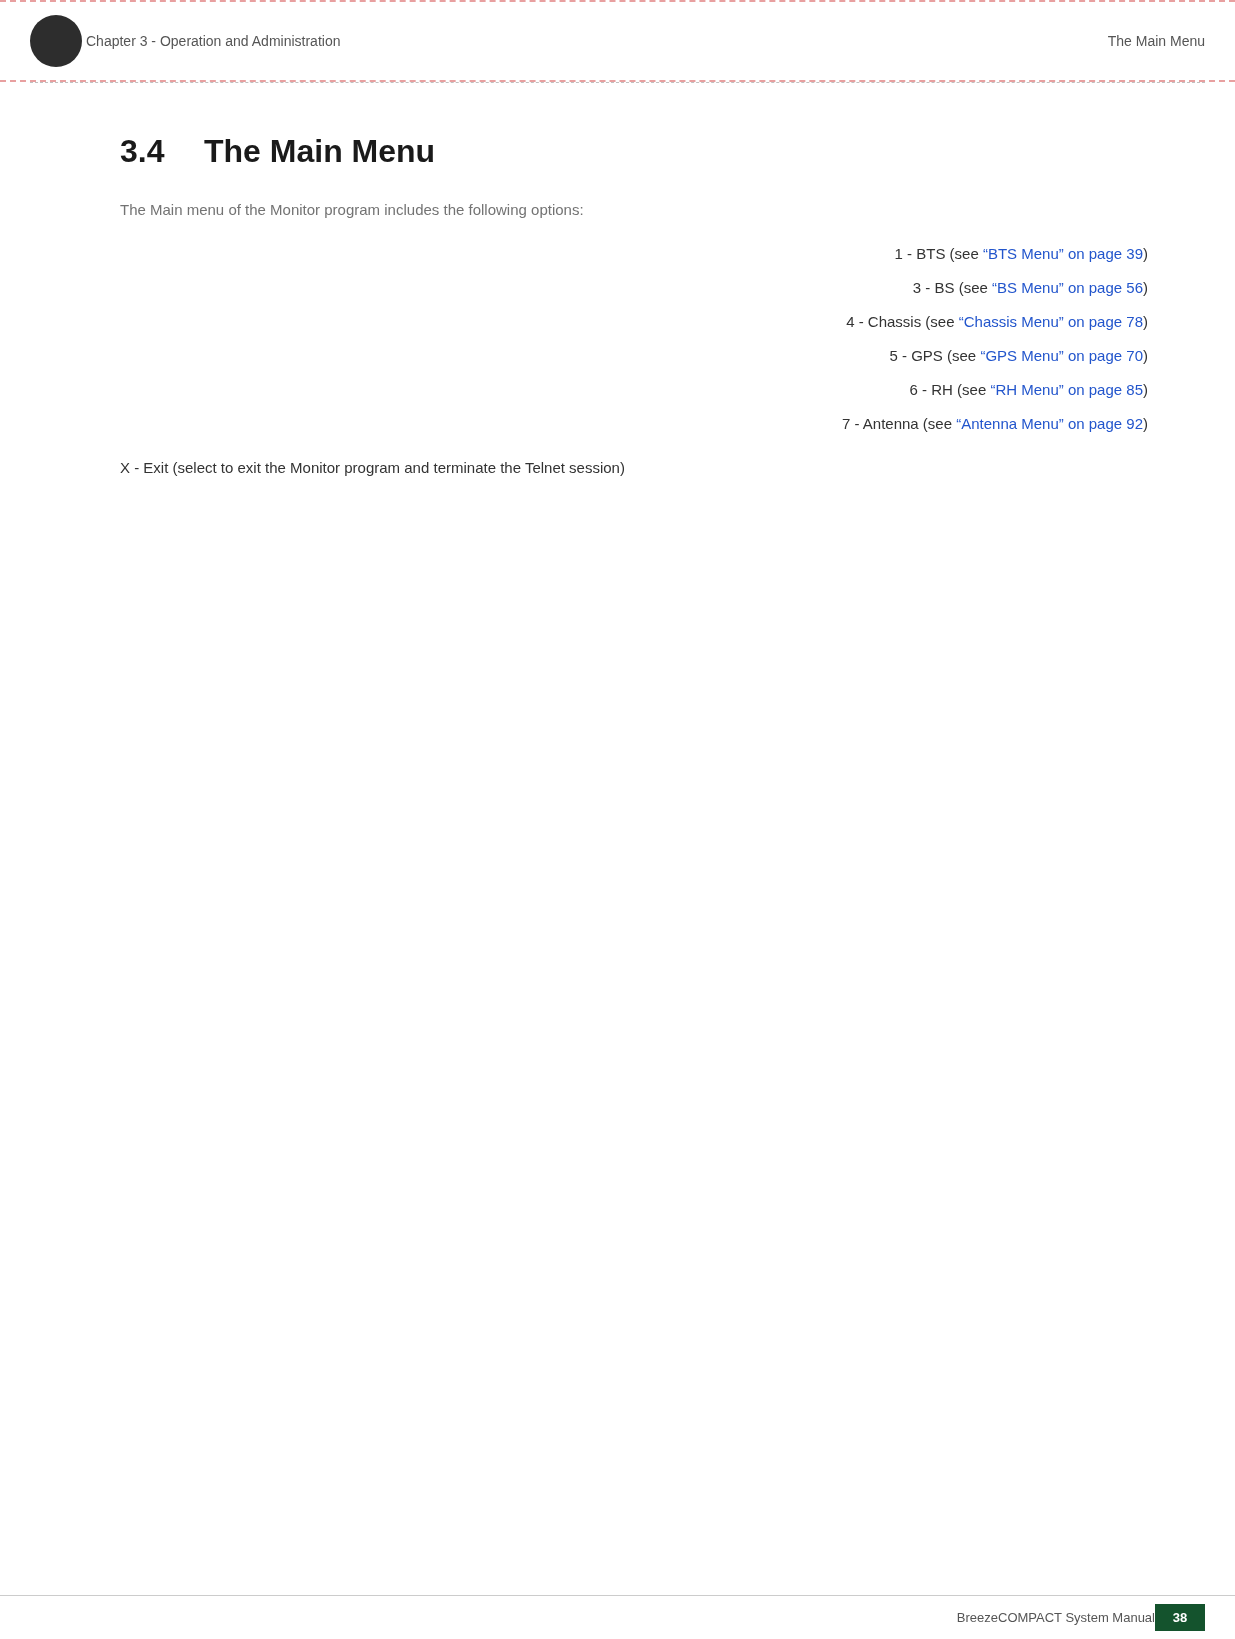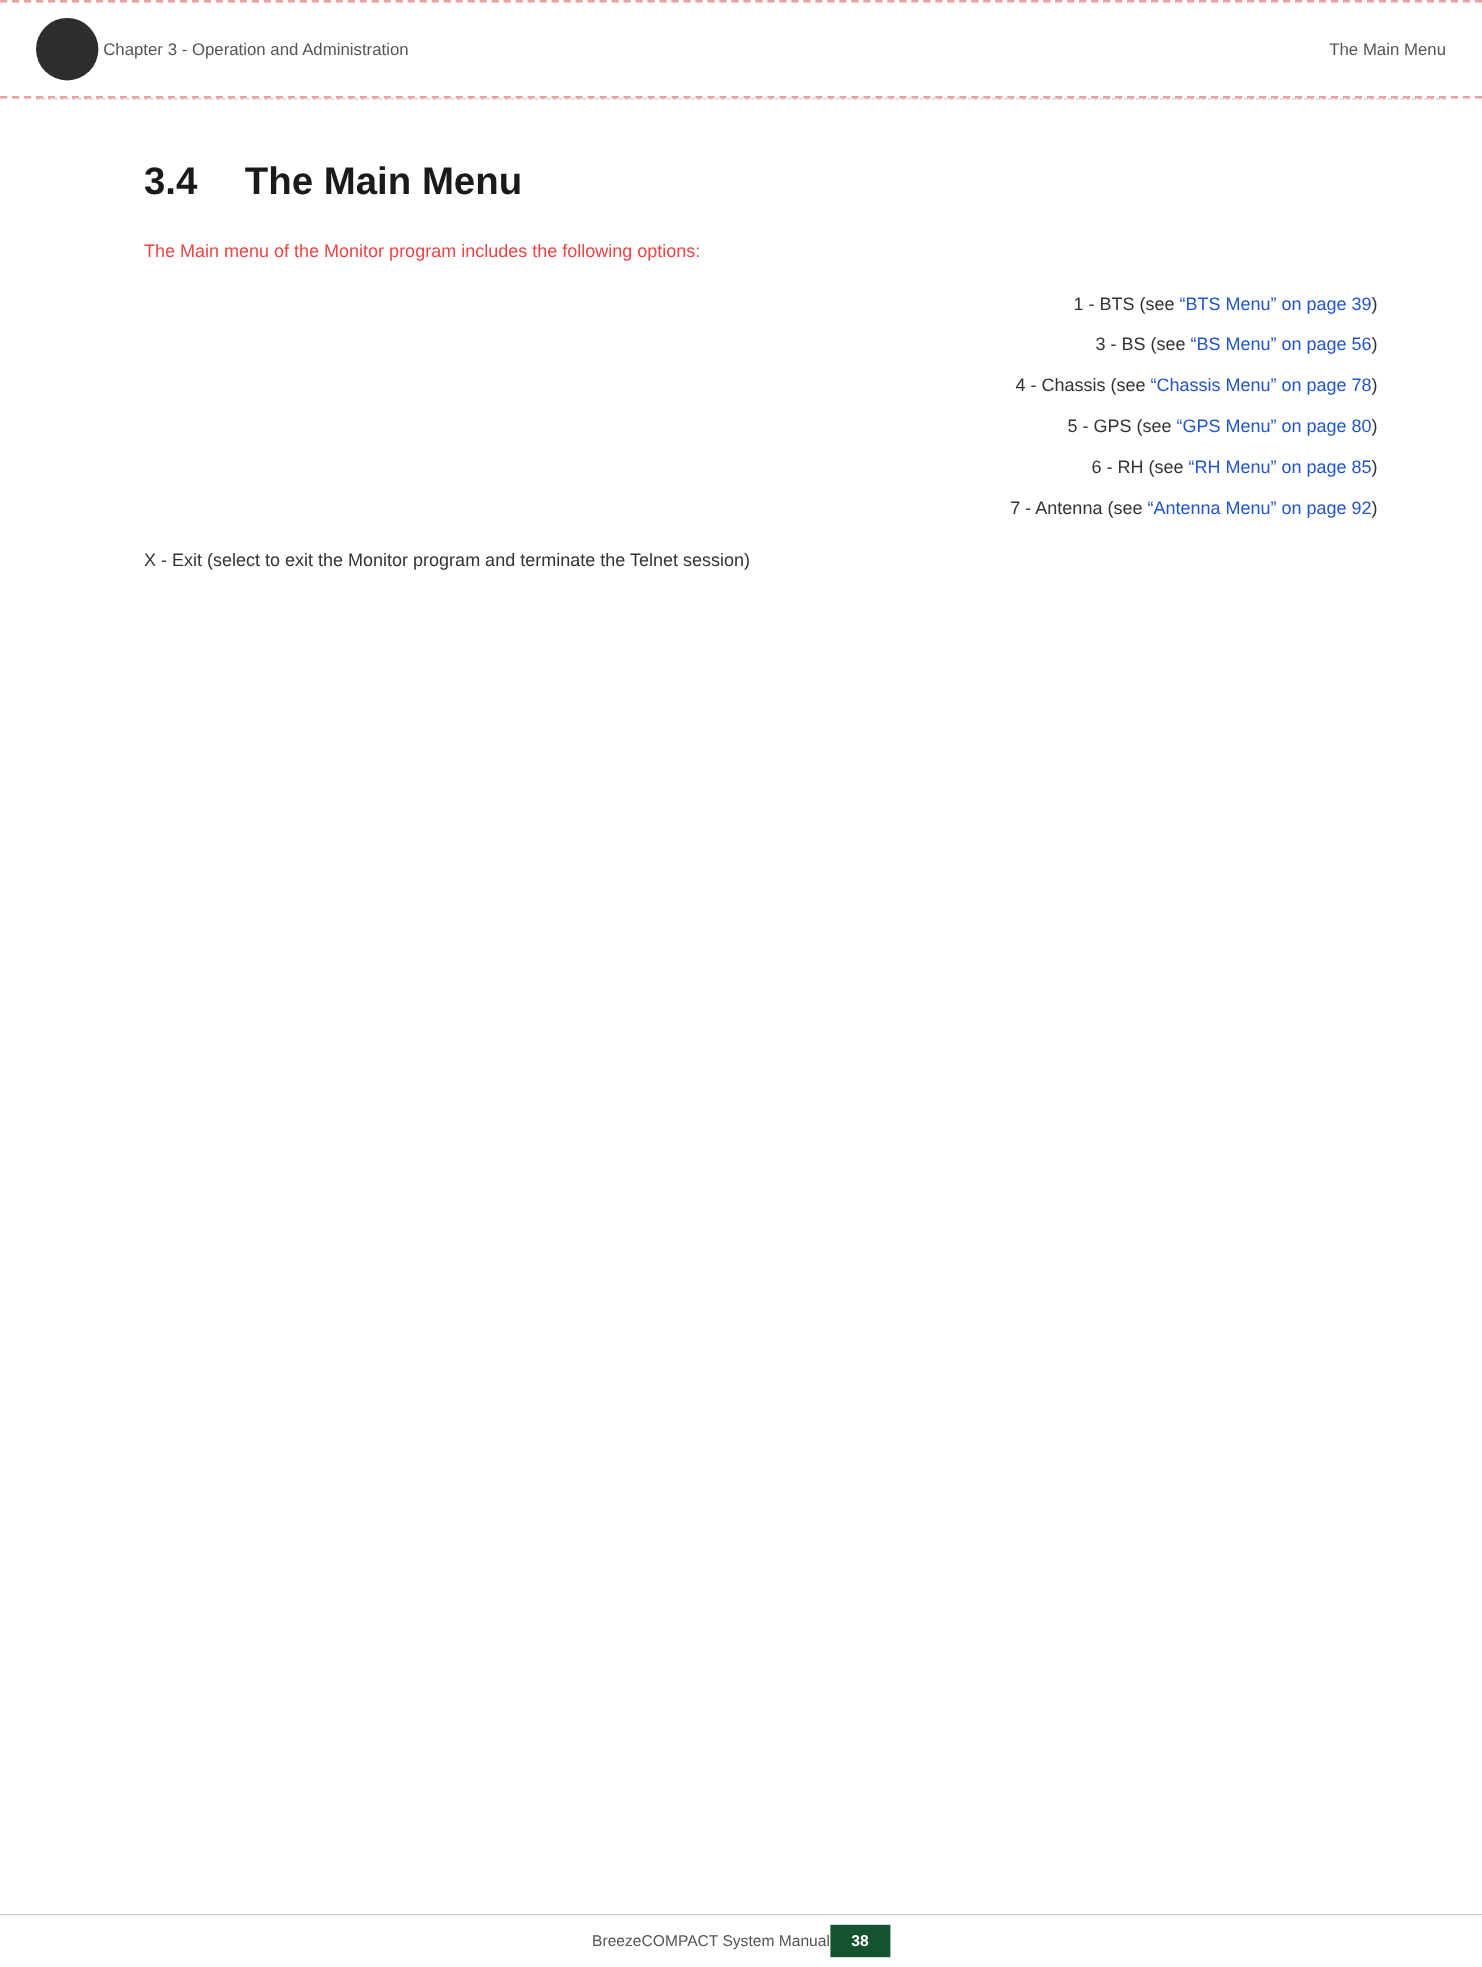--- a/index.html
+++ b/index.html
@@ -84,21 +84,21 @@
 
     .section-title {
       font-size: 32px;
       font-weight: bold;
       color: #1a1a1a;
     }
 
     
     .intro-text {
       font-size: 15px;
-      color: #ef4444;
+      color: #737373;
       margin-bottom: 20px;
       line-height: 1.6;
     }
 
     
     .menu-list {
       list-style: none;
       margin-bottom: 20px;
       text-align: right;
     }
@@ -124,21 +124,21 @@
 
     
     .footer {
       position: absolute;
       bottom: 0;
       left: 0;
       right: 0;
       height: 44px;
       display: flex;
       align-items: center;
-      justify-content: center;
+      justify-content: flex-end;
       padding: 0 30px;
       border-top: 1px solid #cccccc;
     }
 
     .footer-brand {
       font-size: 13px;
       color: #555555;
     }
 
     .footer-page {
@@ -177,21 +177,21 @@
     <li>
       <span>1 - BTS (see&nbsp;</span><a href="#">“BTS Menu” on page 39</a><span>)</span>
     </li>
     <li>
       <span>3 - BS (see&nbsp;</span><a href="#">“BS Menu” on page 56</a><span>)</span>
     </li>
     <li>
       <span>4 - Chassis (see&nbsp;</span><a href="#">“Chassis Menu” on page 78</a><span>)</span>
     </li>
     <li>
-      <span>5 - GPS (see&nbsp;</span><a href="#">“GPS Menu” on page 80</a><span>)</span>
+      <span>5 - GPS (see&nbsp;</span><a href="#">“GPS Menu” on page 70</a><span>)</span>
     </li>
     <li>
       <span>6 - RH (see&nbsp;</span><a href="#">“RH Menu” on page 85</a><span>)</span>
     </li>
     <li>
       <span>7 - Antenna (see&nbsp;</span><a href="#">“Antenna Menu” on page 92</a><span>)</span>
     </li>
   </ul>
 
   <p class="exit-item">X - Exit (select to exit the Monitor program and terminate the Telnet session)</p>

